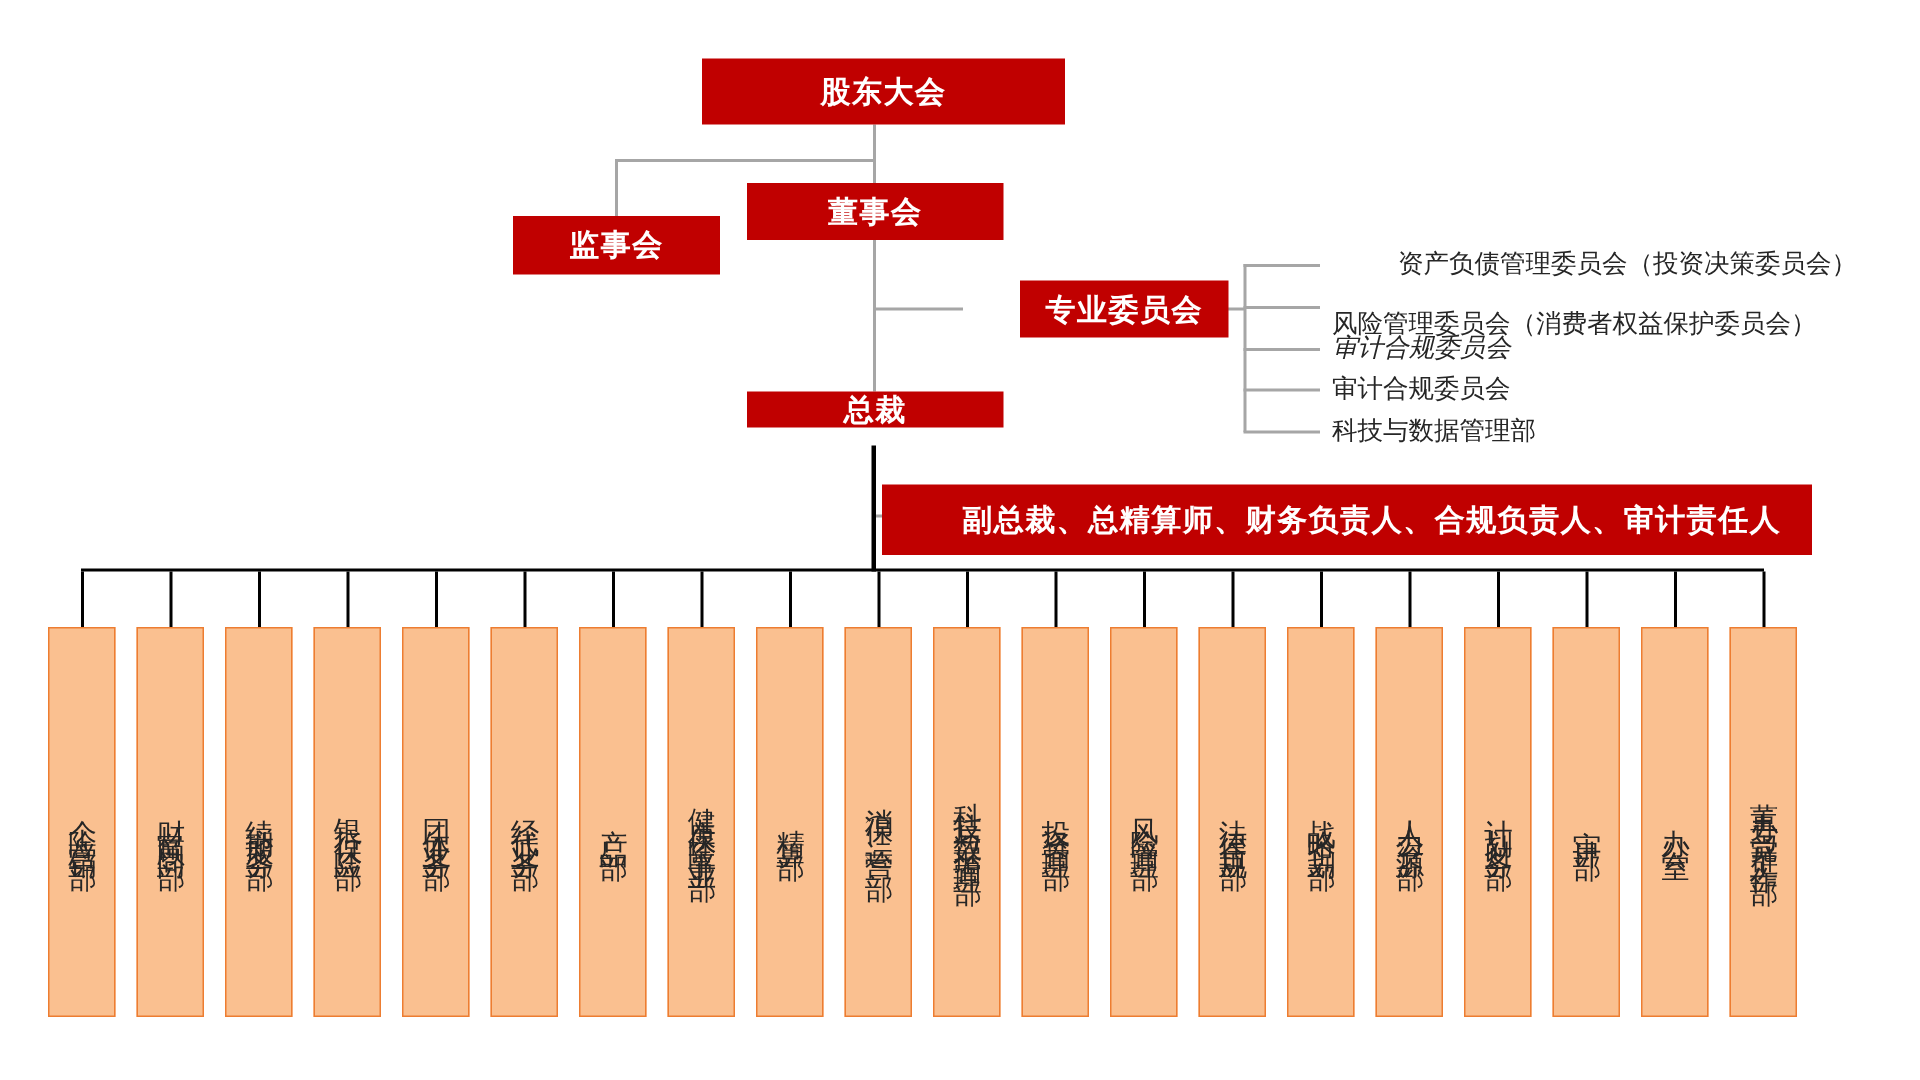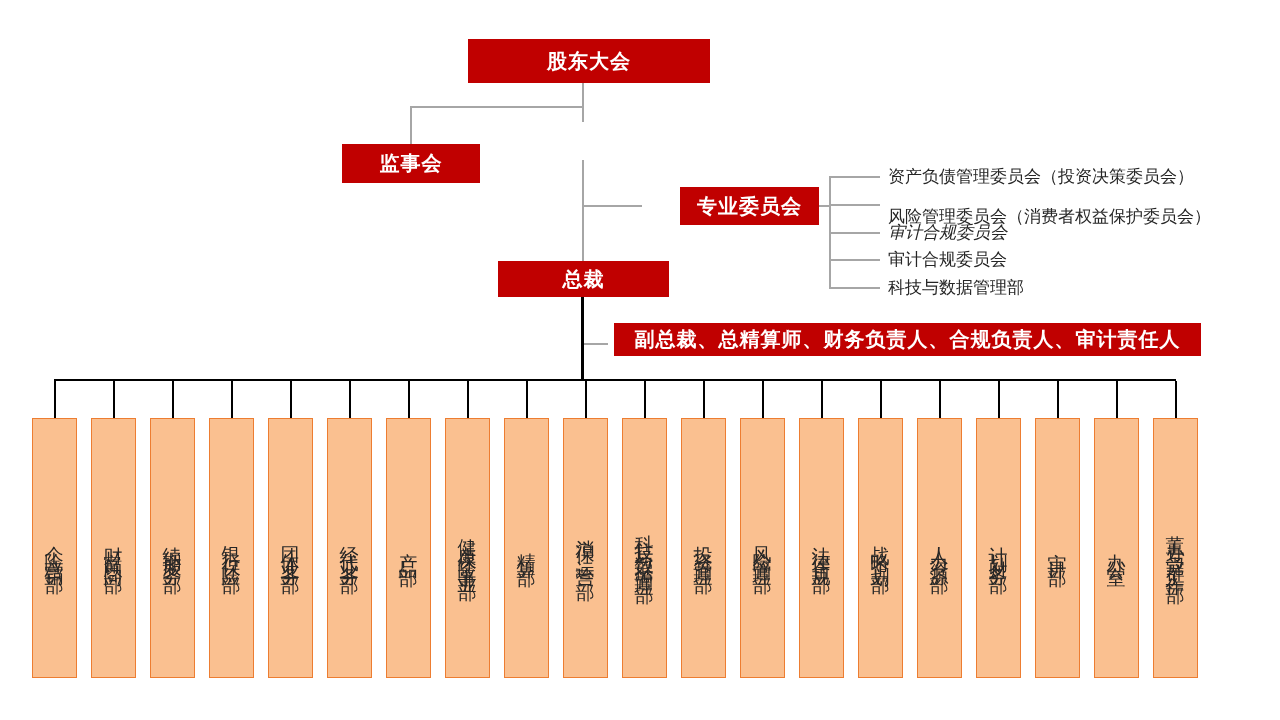--- a/index.html
+++ b/index.html
@@ -90,26 +90,27 @@
   <div class="ln gray" style="left:829px; top:259px; width:51px; height:1.5px;"></div>
   <div class="ln gray" style="left:829px; top:287px; width:51px; height:1.5px;"></div>
 
   <div class="ln black" style="left:581px; top:297px; width:3px; height:84px;"></div>
 
   <div class="ln gray" style="left:584px; top:343px; width:24px; height:1.5px;"></div>
 
   <div class="ln black" style="left:54px; top:379px; width:1122px; height:2px;"></div>
 
   <div class="red-node" style="left:468px; top:39px;  width:242px; height:44px;">股东大会</div>
+  <div class="red-node" style="left:498px; top:122px; width:171px; height:38px;">董事会</div>
   <div class="red-node" style="left:342px; top:144px; width:138px; height:39px;">监事会</div>
   <div class="red-node" style="left:680px; top:187px; width:139px; height:38px;">专业委员会</div>
-  <div class="red-node" style="left:498px; top:261px; width:171px; height:36px;">总裁</div>
-  <div class="red-node" style="left:614px; top:323px; width:587px; height:33px; font-size:20px;">副总裁、总精算师、财务负责人、合规负责人、审计责任人</div>
+  <div class="red-node" style="left:498px; top:261px; width:171px; height:24px;">总裁</div>
+  <div class="red-node" style="left:588px; top:323px; width:587px; height:47px; font-size:20px;padding-left:33px;">副总裁、总精算师、财务负责人、合规负责人、审计责任人</div>
 
-  <div class="committee" style="top:176px;">资产负债管理委员会（投资决策委员会）</div>
+  <div class="committee" style="top:176px;margin-left:44px;">资产负债管理委员会（投资决策委员会）</div>
   <div class="committee" style="top:216px;">风险管理委员会（消费者权益保护委员会）</div>
   <div class="committee" style="top:232px;font-style:italic;">审计合规委员会</div>
   <div class="committee" style="top:259px;">审计合规委员会</div>
   <div class="committee" style="top:287px;">科技与数据管理部</div>
 
   <div class="dept" style="left:32px;">
       <span>个险营销部</span>
     </div>
   <div class="dept" style="left:91px;">
       <span>财富顾问部</span>

